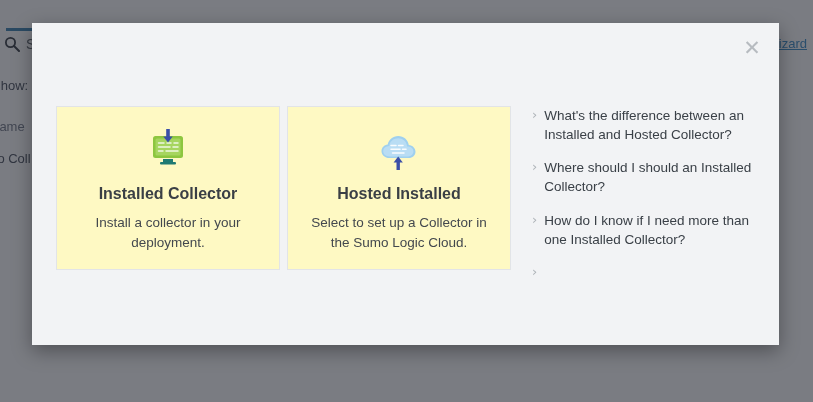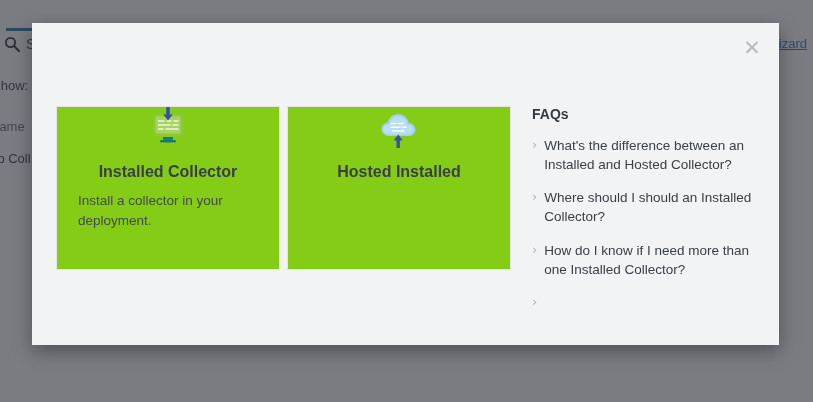--- a/index.html
+++ b/index.html
@@ -147,47 +147,49 @@
   .cards {
     position: absolute;
     left: 24px;
     top: 83px;
     display: flex;
     gap: 7px;
   }
   .card {
     width: 224px;
     height: 164px;
-    background: #84cc16;
+    background: #fef9c3;
     border: 1px solid #e2e4e7;
     box-sizing: border-box;
     cursor: pointer;
     display: flex;
     flex-direction: column;
     align-items: center;
+    padding-top: 22px;
   }
   .card-icon {
     width: 52px;
     height: 44px;
     display: flex;
     align-items: center;
     justify-content: center;
   }
   .card-title {
     margin-top: 12px;
     font-size: 16px;
     font-weight: bold;
     color: #3a3f45;
     text-align: center;
   }
   .card-desc {
     margin-top: 10px;
     font-size: 13.5px;
     color: #43484e;
     line-height: 1.45;
+    text-align: center;
     width: 180px;
   }
 
   
   .faq {
     position: absolute;
     left: 500px;
     top: 83px;
     width: 225px;
   }
@@ -288,26 +290,26 @@
               <line x1="29.5" y1="21.3" x2="33" y2="21.3"></line>
               <line x1="19.5" y1="25" x2="31" y2="25"></line>
             </g>
             <g fill="#3a4fa8">
               <rect x="23.5" y="33" width="3.4" height="9"></rect>
               <polygon points="20.6,34.5 29.8,34.5 25.2,28.5"></polygon>
             </g>
           </svg>
         </div>
         <div class="card-title">Hosted Installed</div>
+        <div class="card-desc">Select to set up a Collector in the Sumo Logic Cloud.</div>
       </div>
 
     </div>
 
     <div class="faq">
-      <div class="faq-heading">FAQs</div>
 
       <div class="faq-item">
         <span class="faq-chevron">›</span>
         <span class="faq-text">What's the difference between an Installed and Hosted Collector?</span>
       </div>
 
       <div class="faq-item">
         <span class="faq-chevron">›</span>
         <span class="faq-text">Where should I should an Installed Collector?</span>
       </div>

